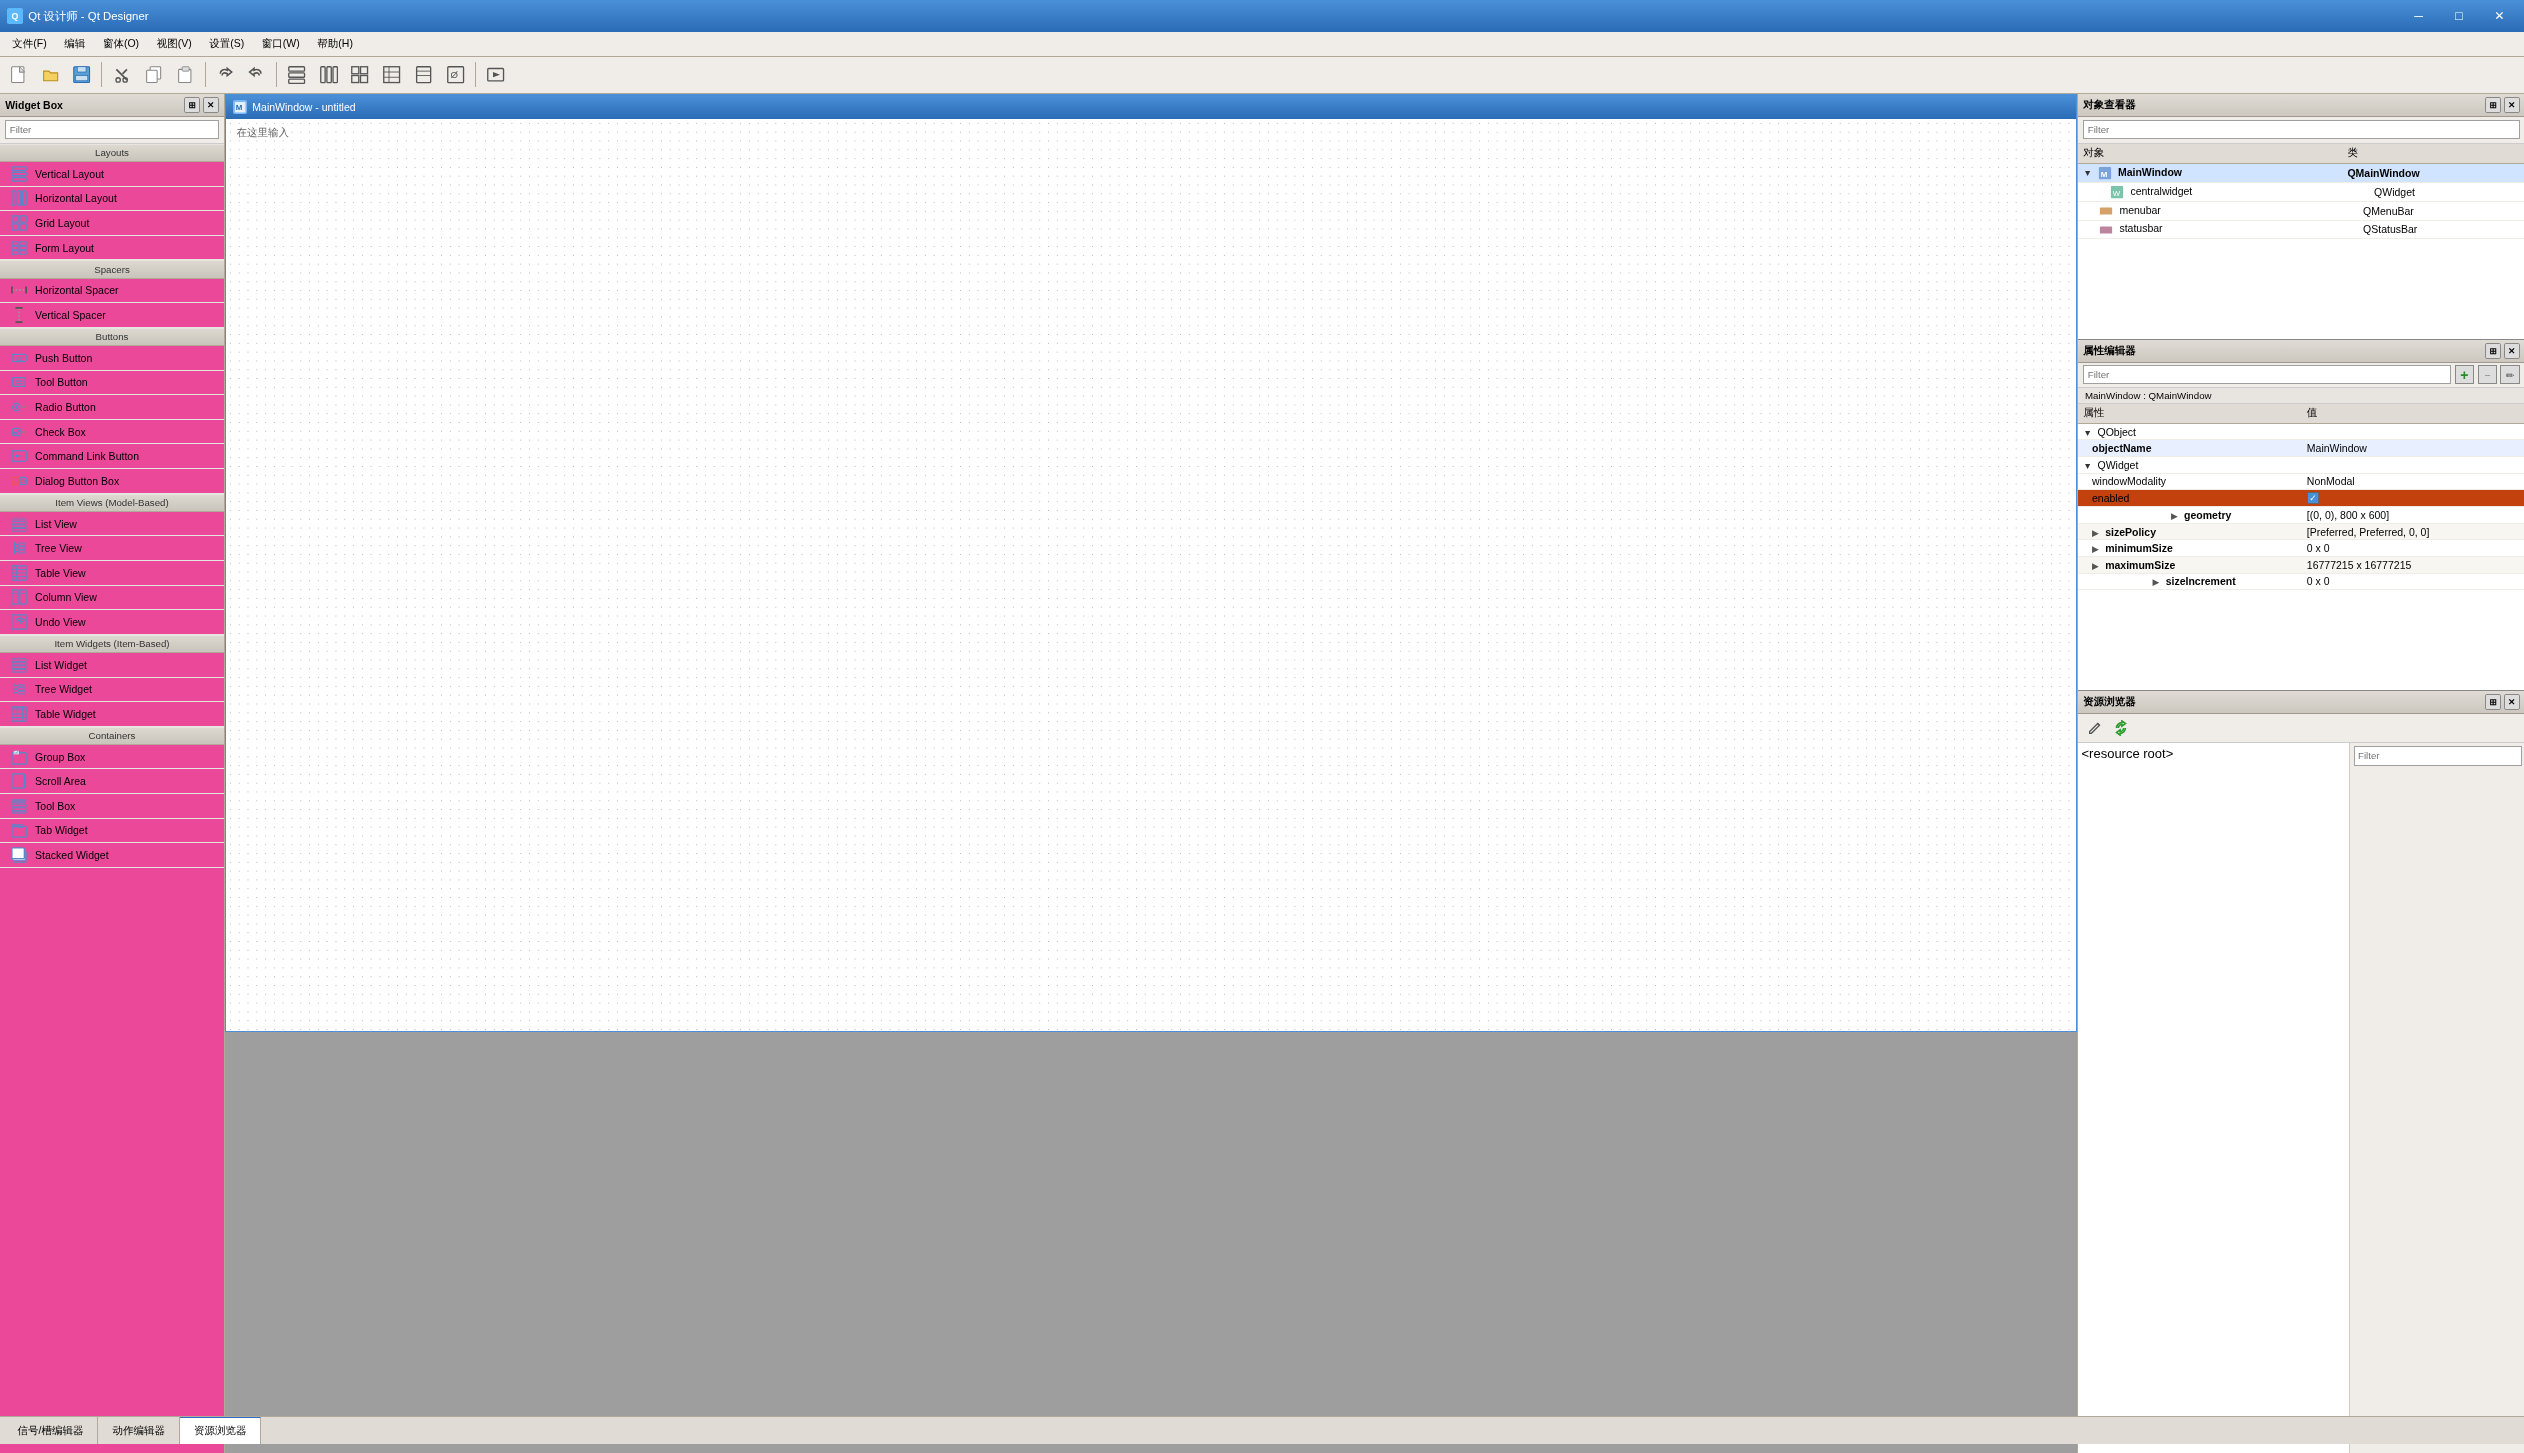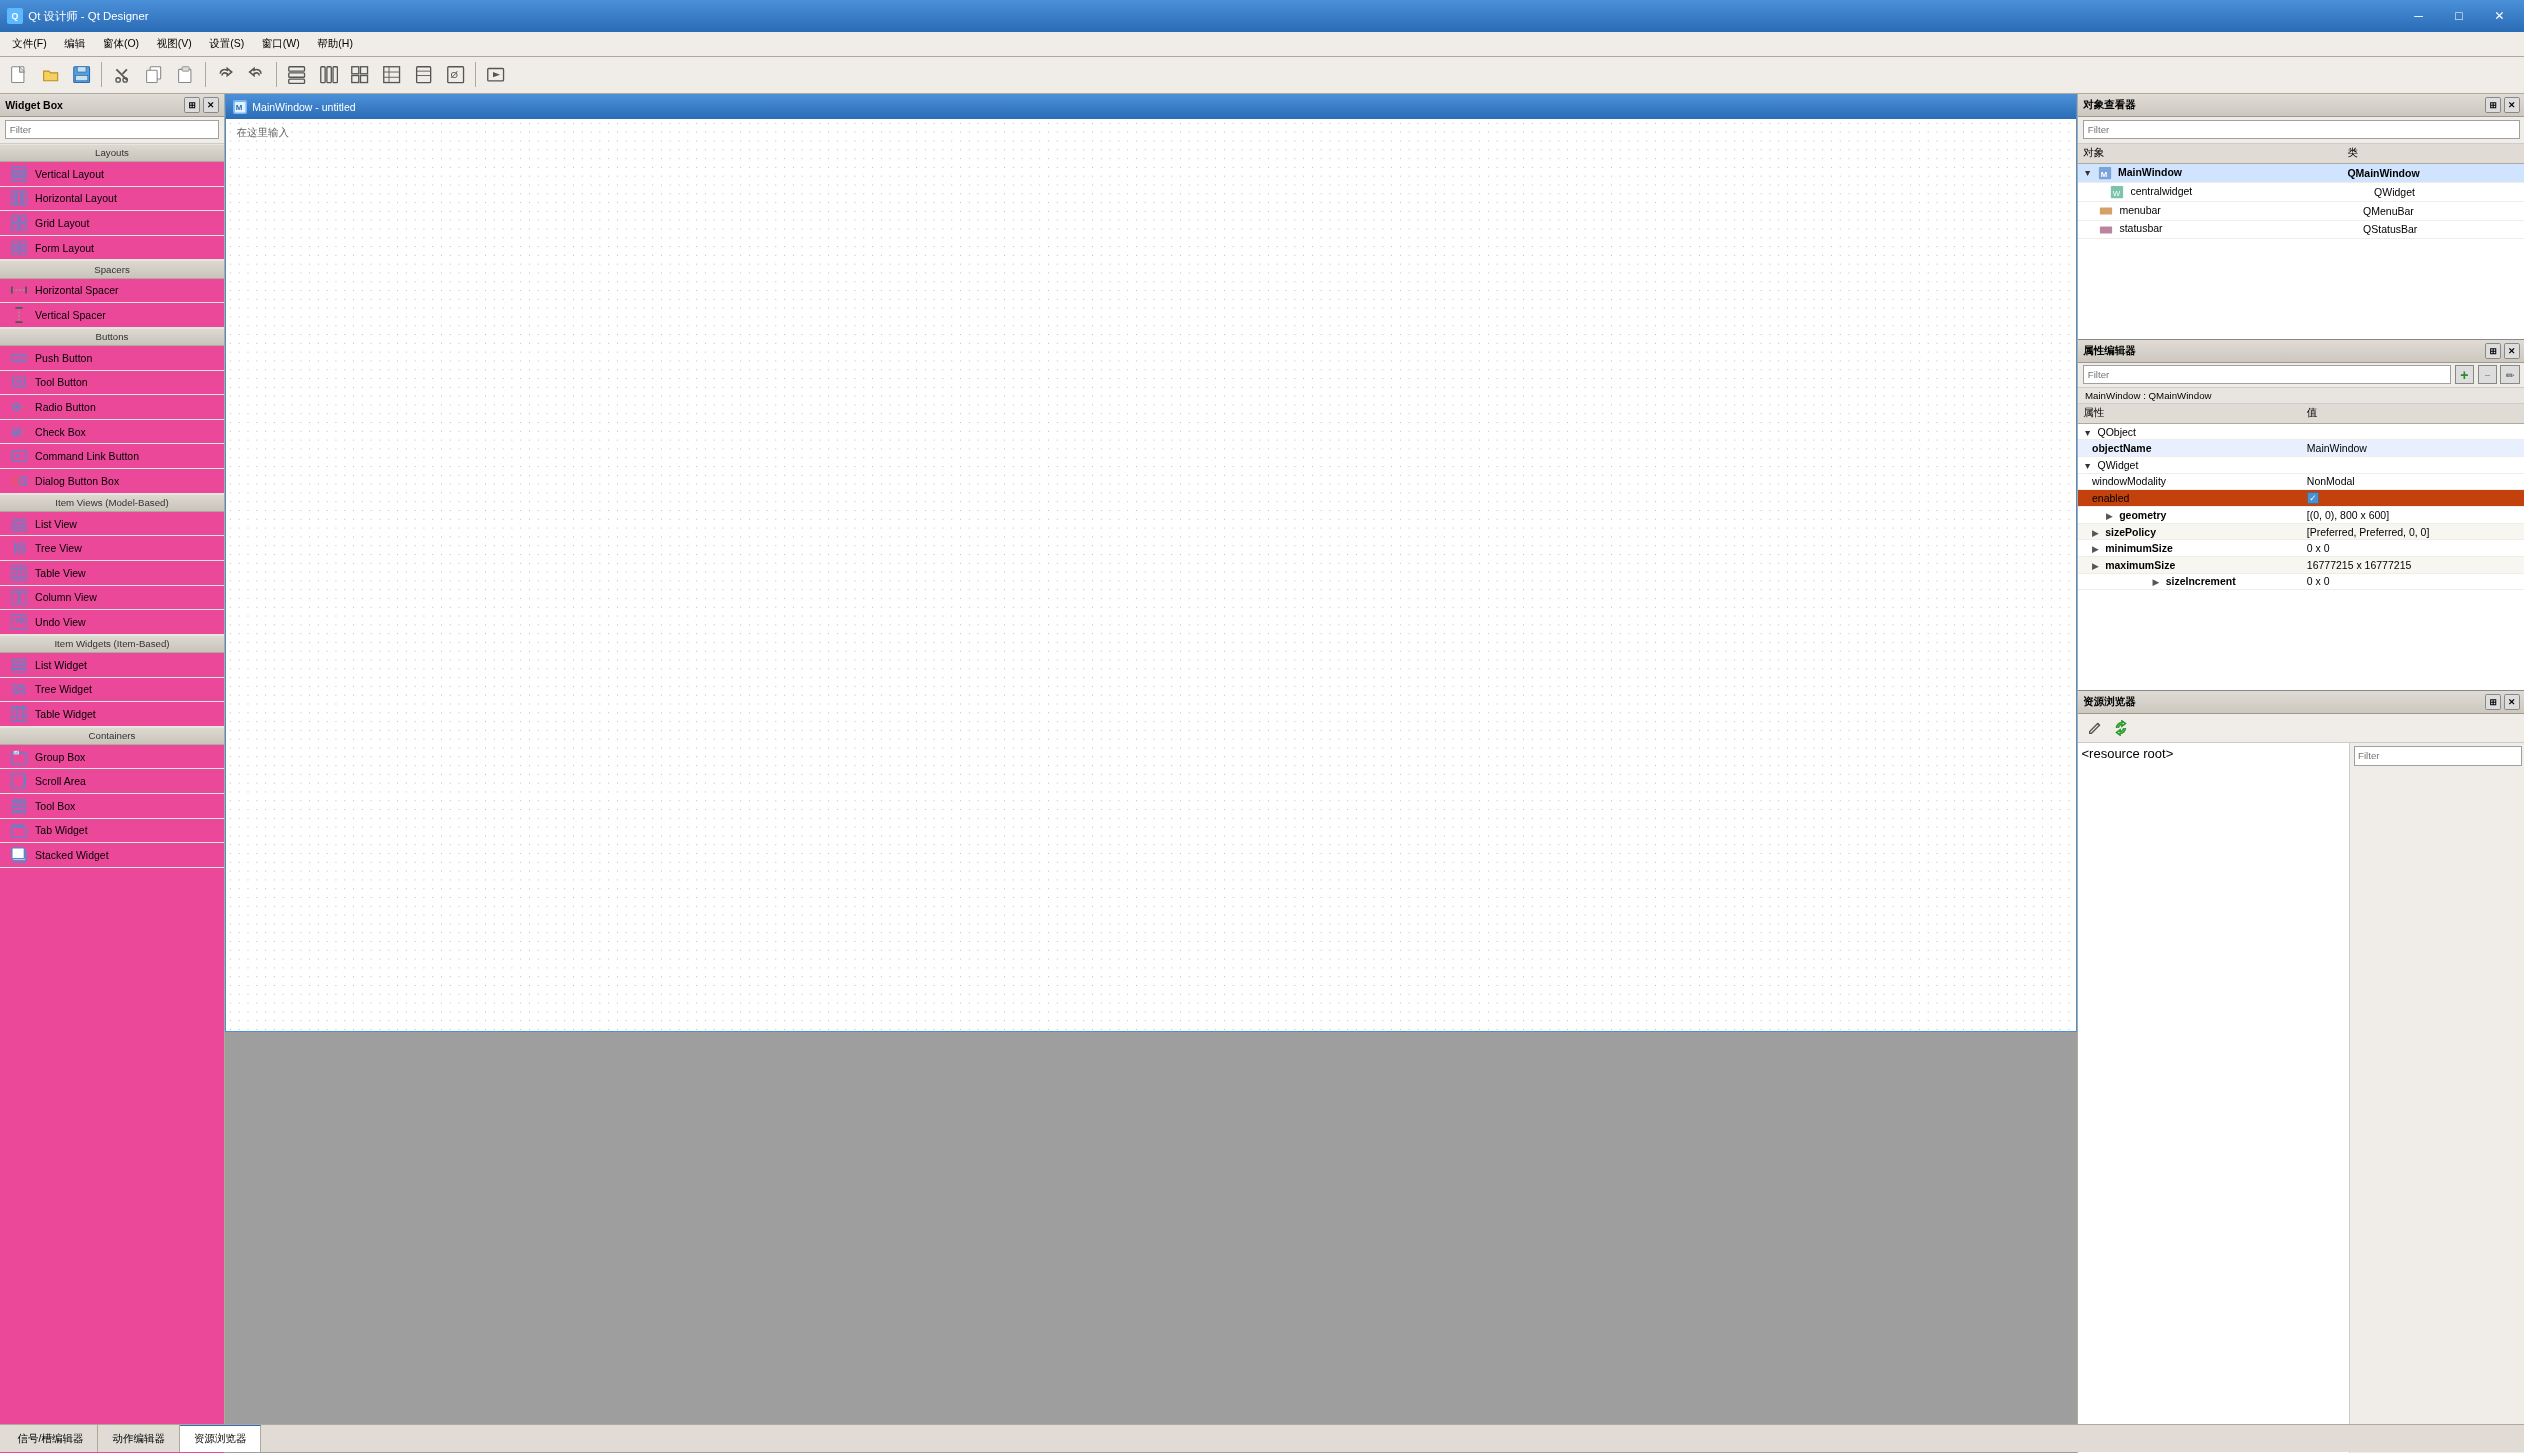--- a/index.html
+++ b/index.html
@@ -717,21 +717,21 @@
               <td style="padding-left:14px;">windowModality</td>
               <td>NonModal</td>
             </tr>
             <tr style="background:#c2410c;">
               <td style="padding-left:14px;">enabled</td>
               <td>
                 <div class="checkbox-icon checkbox-checked"></div>
               </td>
             </tr>
             <tr>
-              <td style="padding-left:28px;">
+              <td style="padding-left:28px;text-align:center;">
                 <span class="prop-expand">▶</span>
                 <strong>geometry</strong>
               </td>
               <td>[(0, 0), 800 x 600]</td>
             </tr>
             <tr style="background:#f8f6f0;">
               <td style="padding-left:14px;">
                 <span class="prop-expand">▶</span>
                 <strong>sizePolicy</strong>
               </td>
@@ -791,21 +791,21 @@
         </div>
         <div class="resource-filter">
           <input class="filter-input" type="text" placeholder="Filter" style="">
         </div>
       </div>
     </div>
 
   </div>
 </div>
 
-<div style="position: fixed; bottom: 1px; left: 0; right: 0; z-index:10;">
+<div style="position: fixed; bottom: 9px; left: 0; right: 0; z-index:10;">
   <div class="bottom-tabs">
     <div class="bottom-tab">
       <span>信号/槽编辑器</span>
     </div>
     <div class="bottom-tab">
       <span>动作编辑器</span>
     </div>
     <div class="bottom-tab active">
       <span>资源浏览器</span>
     </div>

